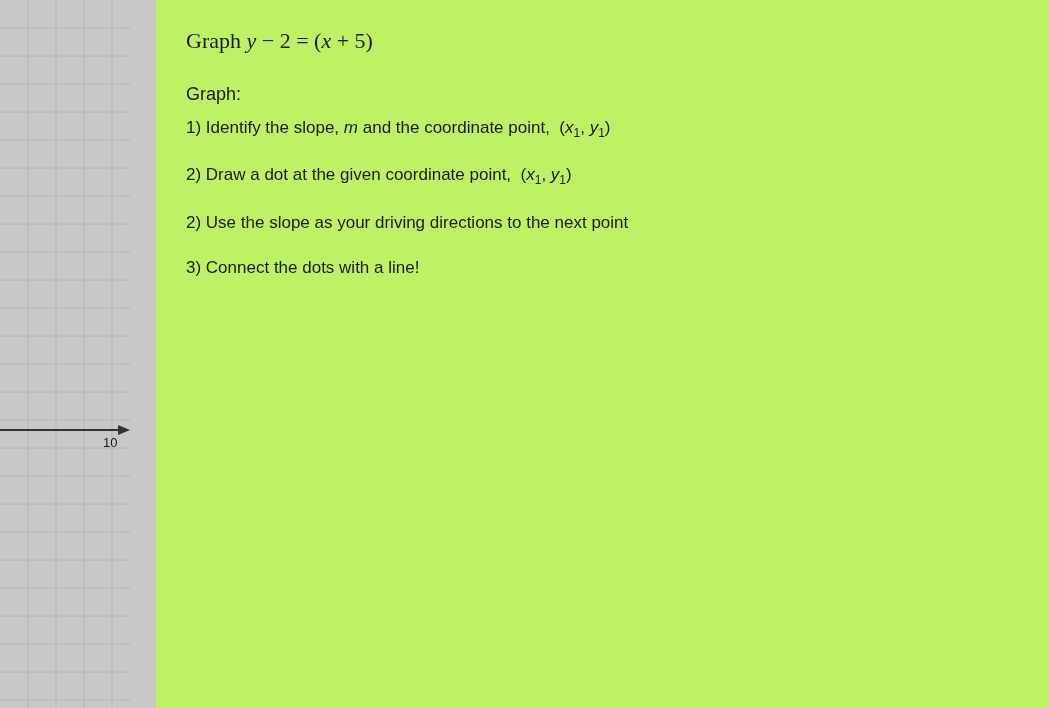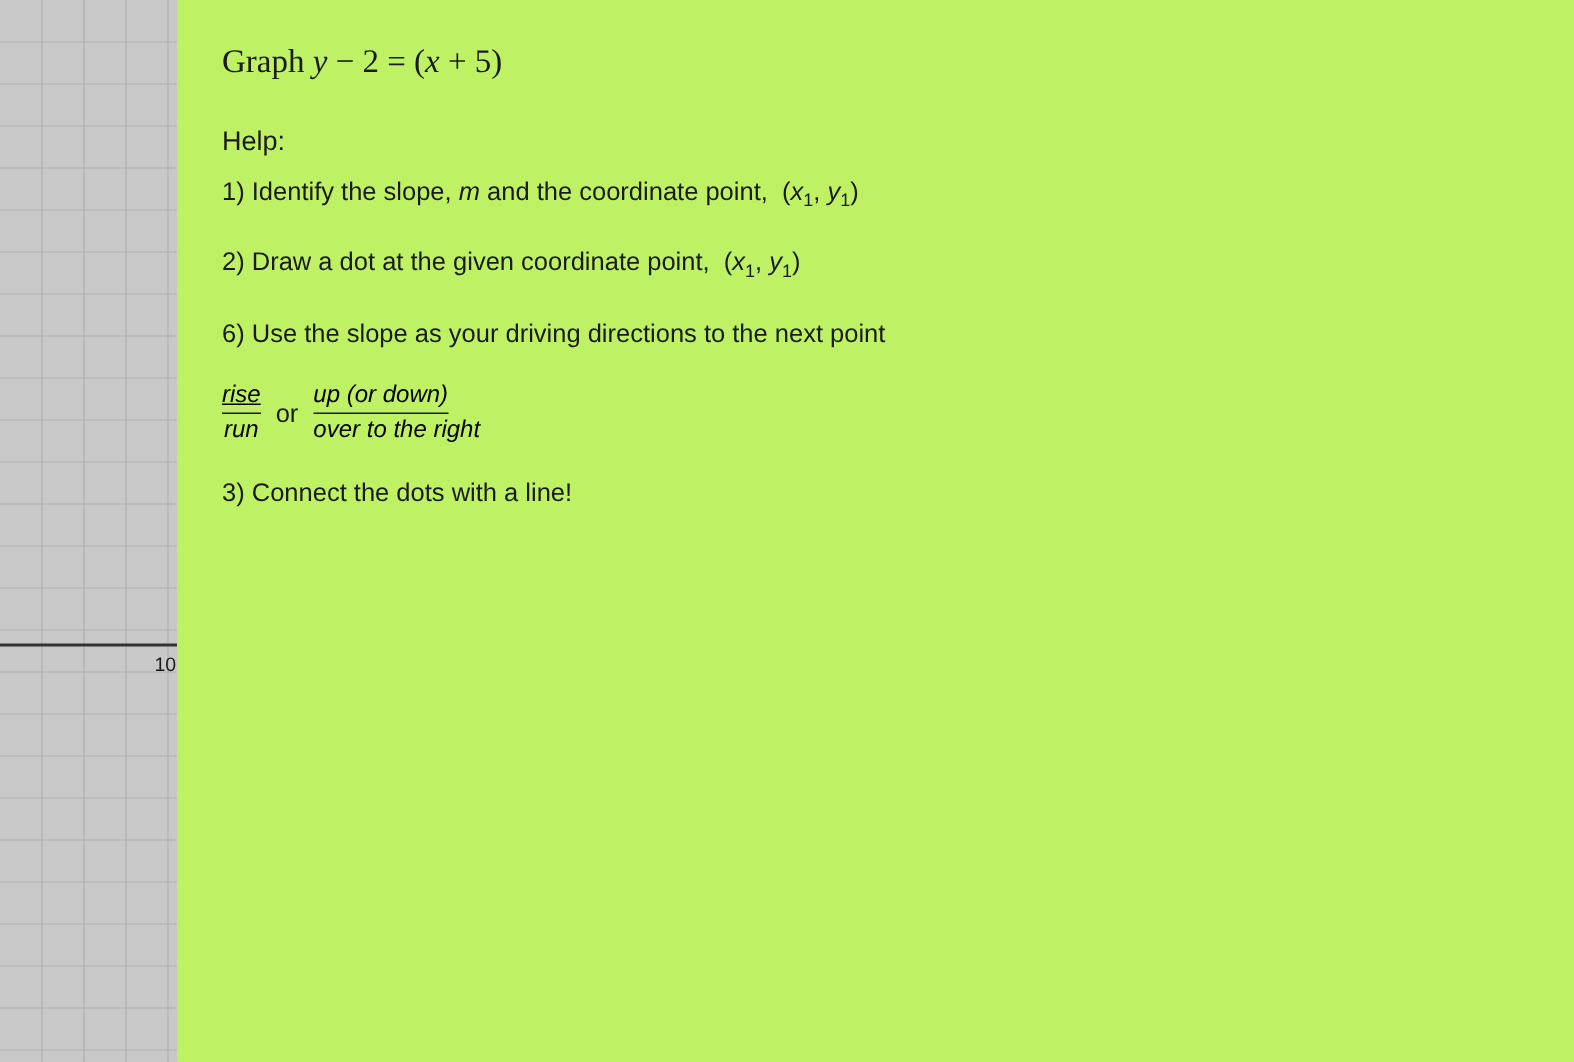--- a/index.html
+++ b/index.html
@@ -11,21 +11,21 @@
     body {
       width: 1049px;
       height: 708px;
       background-color: #d0d0d0;
       font-family: Arial, sans-serif;
       overflow: hidden;
       display: flex;
     }
 
     .grid-panel {
-      width: 118px;
+      width: 156px;
       height: 708px;
       background-color: #c8c8c8;
       position: relative;
       flex-shrink: 0;
     }
 
     .grid-svg {
       width: 100%;
       height: 100%;
     }
@@ -169,44 +169,33 @@
 </div>
 
 <div class="content-panel">
 
   <div class="equation">
     Graph <span><i>y</i> − 2 = (<i>x</i> + 5)</span>
   </div>
 
   <div class="help-section">
 
-    <div class="help-title">Help:</div>
+    <div class="help-title">Graph:</div>
 
     <div class="help-item">
       1) Identify the slope, <i>m</i> and the coordinate point,
       &nbsp;(<i>x</i><sub>1</sub>, <i>y</i><sub>1</sub>)
     </div>
 
     <div class="help-item">
       2) Draw a dot at the given coordinate point,
       &nbsp;(<i>x</i><sub>1</sub>, <i>y</i><sub>1</sub>)
     </div>
 
     <div class="help-item">
-      6) Use the slope as your driving directions to the next point
+      2) Use the slope as your driving directions to the next point
     </div>
 
-    <div class="fraction-row">
-      <div class="fraction-block">
-        <span class="frac-top">rise</span>
-        <span class="frac-bot">run</span>
-      </div>
-      <span class="or-text">or</span>
-      <div class="frac-right">
-        <span class="frac-top">up (or down)</span>
-        <span class="frac-bot">over to the right</span>
-      </div>
-    </div>
 
     <div class="help-item">3) Connect the dots with a line!</div>
 
   </div>
 </div>
 
 </body></html>

